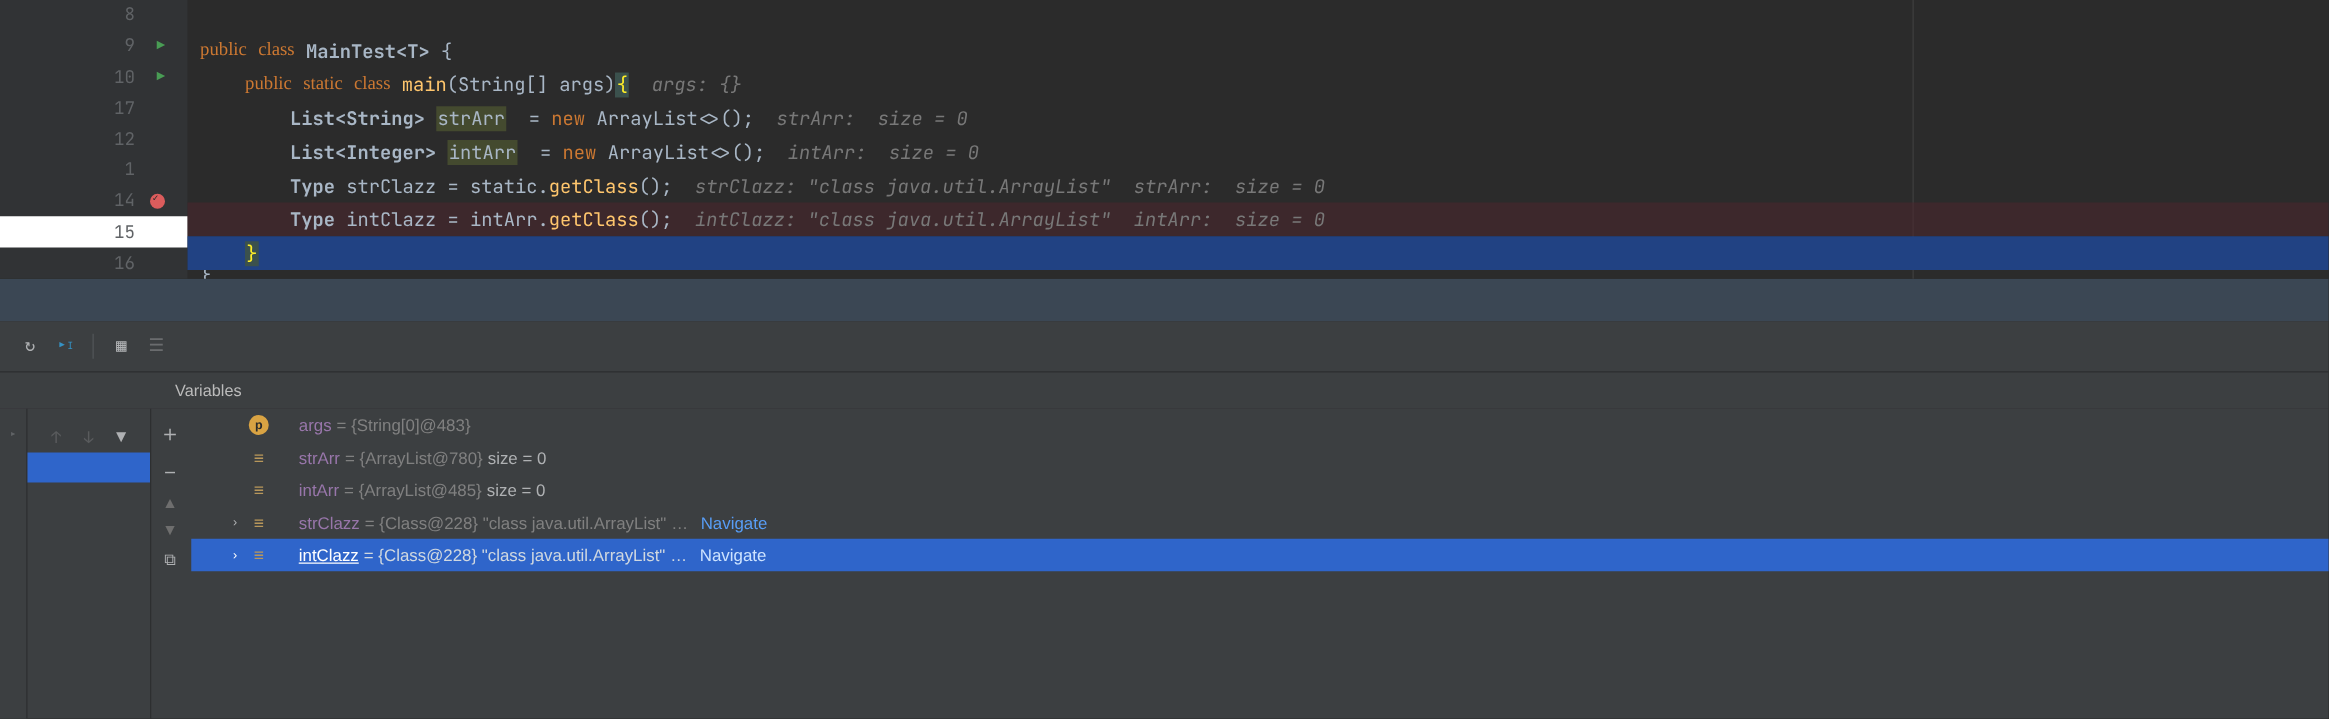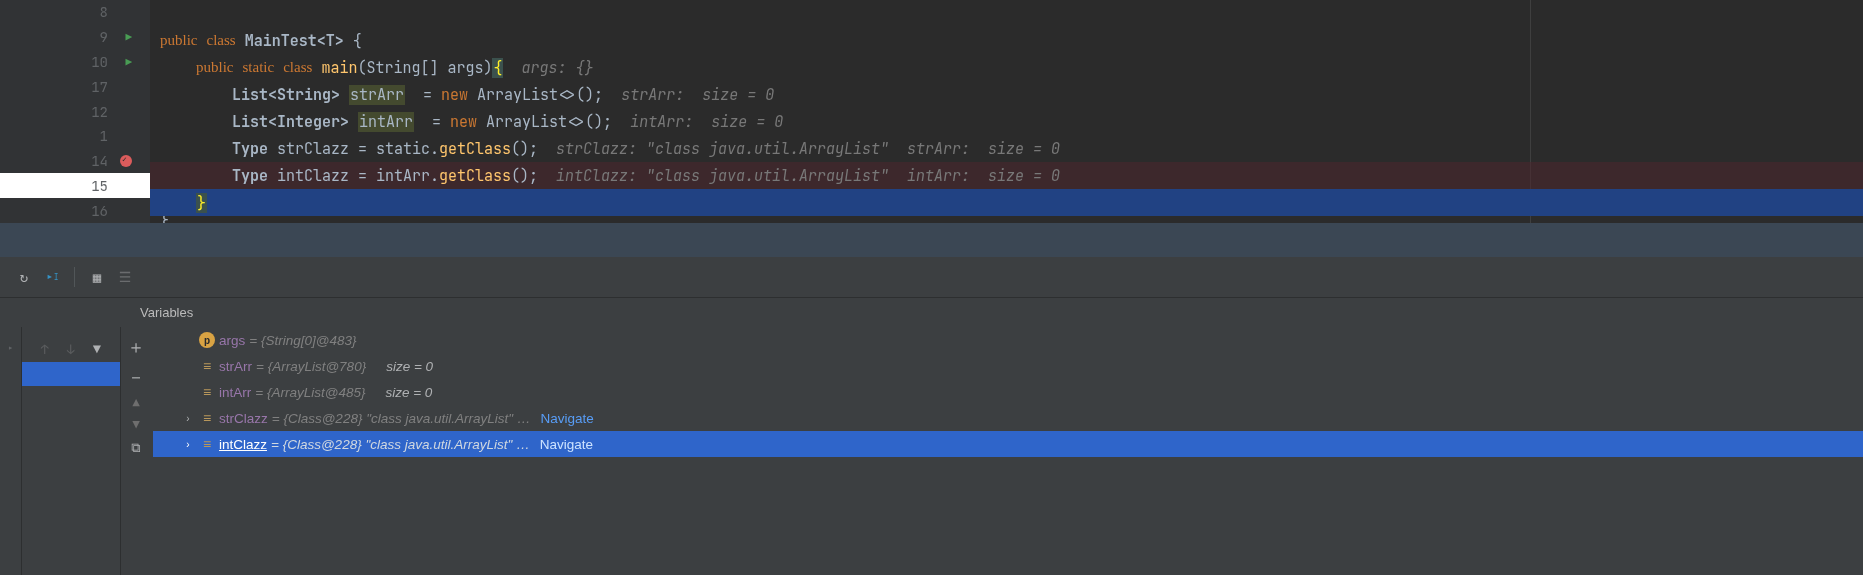--- a/index.html
+++ b/index.html
@@ -49,25 +49,25 @@
 .vars-gutter { width:30px; position:absolute; left:0; top:0; bottom:0; display:flex; flex-direction:column; align-items:center; padding-top:8px; gap:6px; color:#afb1b3; font-size:18px; }
 .vars-gutter .small { font-size:12px; color:#6e6e6e; }
 .var-list { position:absolute; left:32px; right:0; top:0; font-family:"Segoe UI",sans-serif; font-size:13.5px; }
 .var-row { height:26px; display:flex; align-items:center; gap:4px; padding-left:28px; }
 .var-row.sel { background:#2f65ca; color:#fff; }
 .chev { width:14px; color:#afb1b3; font-size:10px; display:inline-block; text-align:center; }
 .var-row.sel .chev { color:#fff; }
 .vicon { width:16px; height:16px; border-radius:3px; display:inline-flex; align-items:center; justify-content:center; font-size:10px; color:#2b2b2b; }
 .vicon.p { background:#d9a343; border-radius:50%; font-weight:bold; }
 .vicon.list { background:transparent; color:#b8975b; font-size:14px; }
-.vname { color:#9876aa; }
+.vname { color:#9876aa;margin-left:20px; }
 .var-row.sel .vname { color:#fff;text-decoration:underline; }
-.vval { color:#808080;font-style:italic; }
+.vval { color:#808080; }
 .var-row.sel .vval { color:#d0d8e0; }
-.vextra { color:#afb1b3; margin-left:16px;font-style:italic; }
+.vextra { color:#afb1b3; margin-left:0; }
 .nav-link { color:#589df6; margin-left:6px; }
 .var-row.sel .nav-link { color:#cde3ff; }
 </style>
 </head>
 <body>
 
 <div class="editor-area">
   <div class="gutter" id="gutter">
       <div class="gutter-row">8</div>
       <div class="gutter-row">9<span class="run-icon">▶</span></div>

